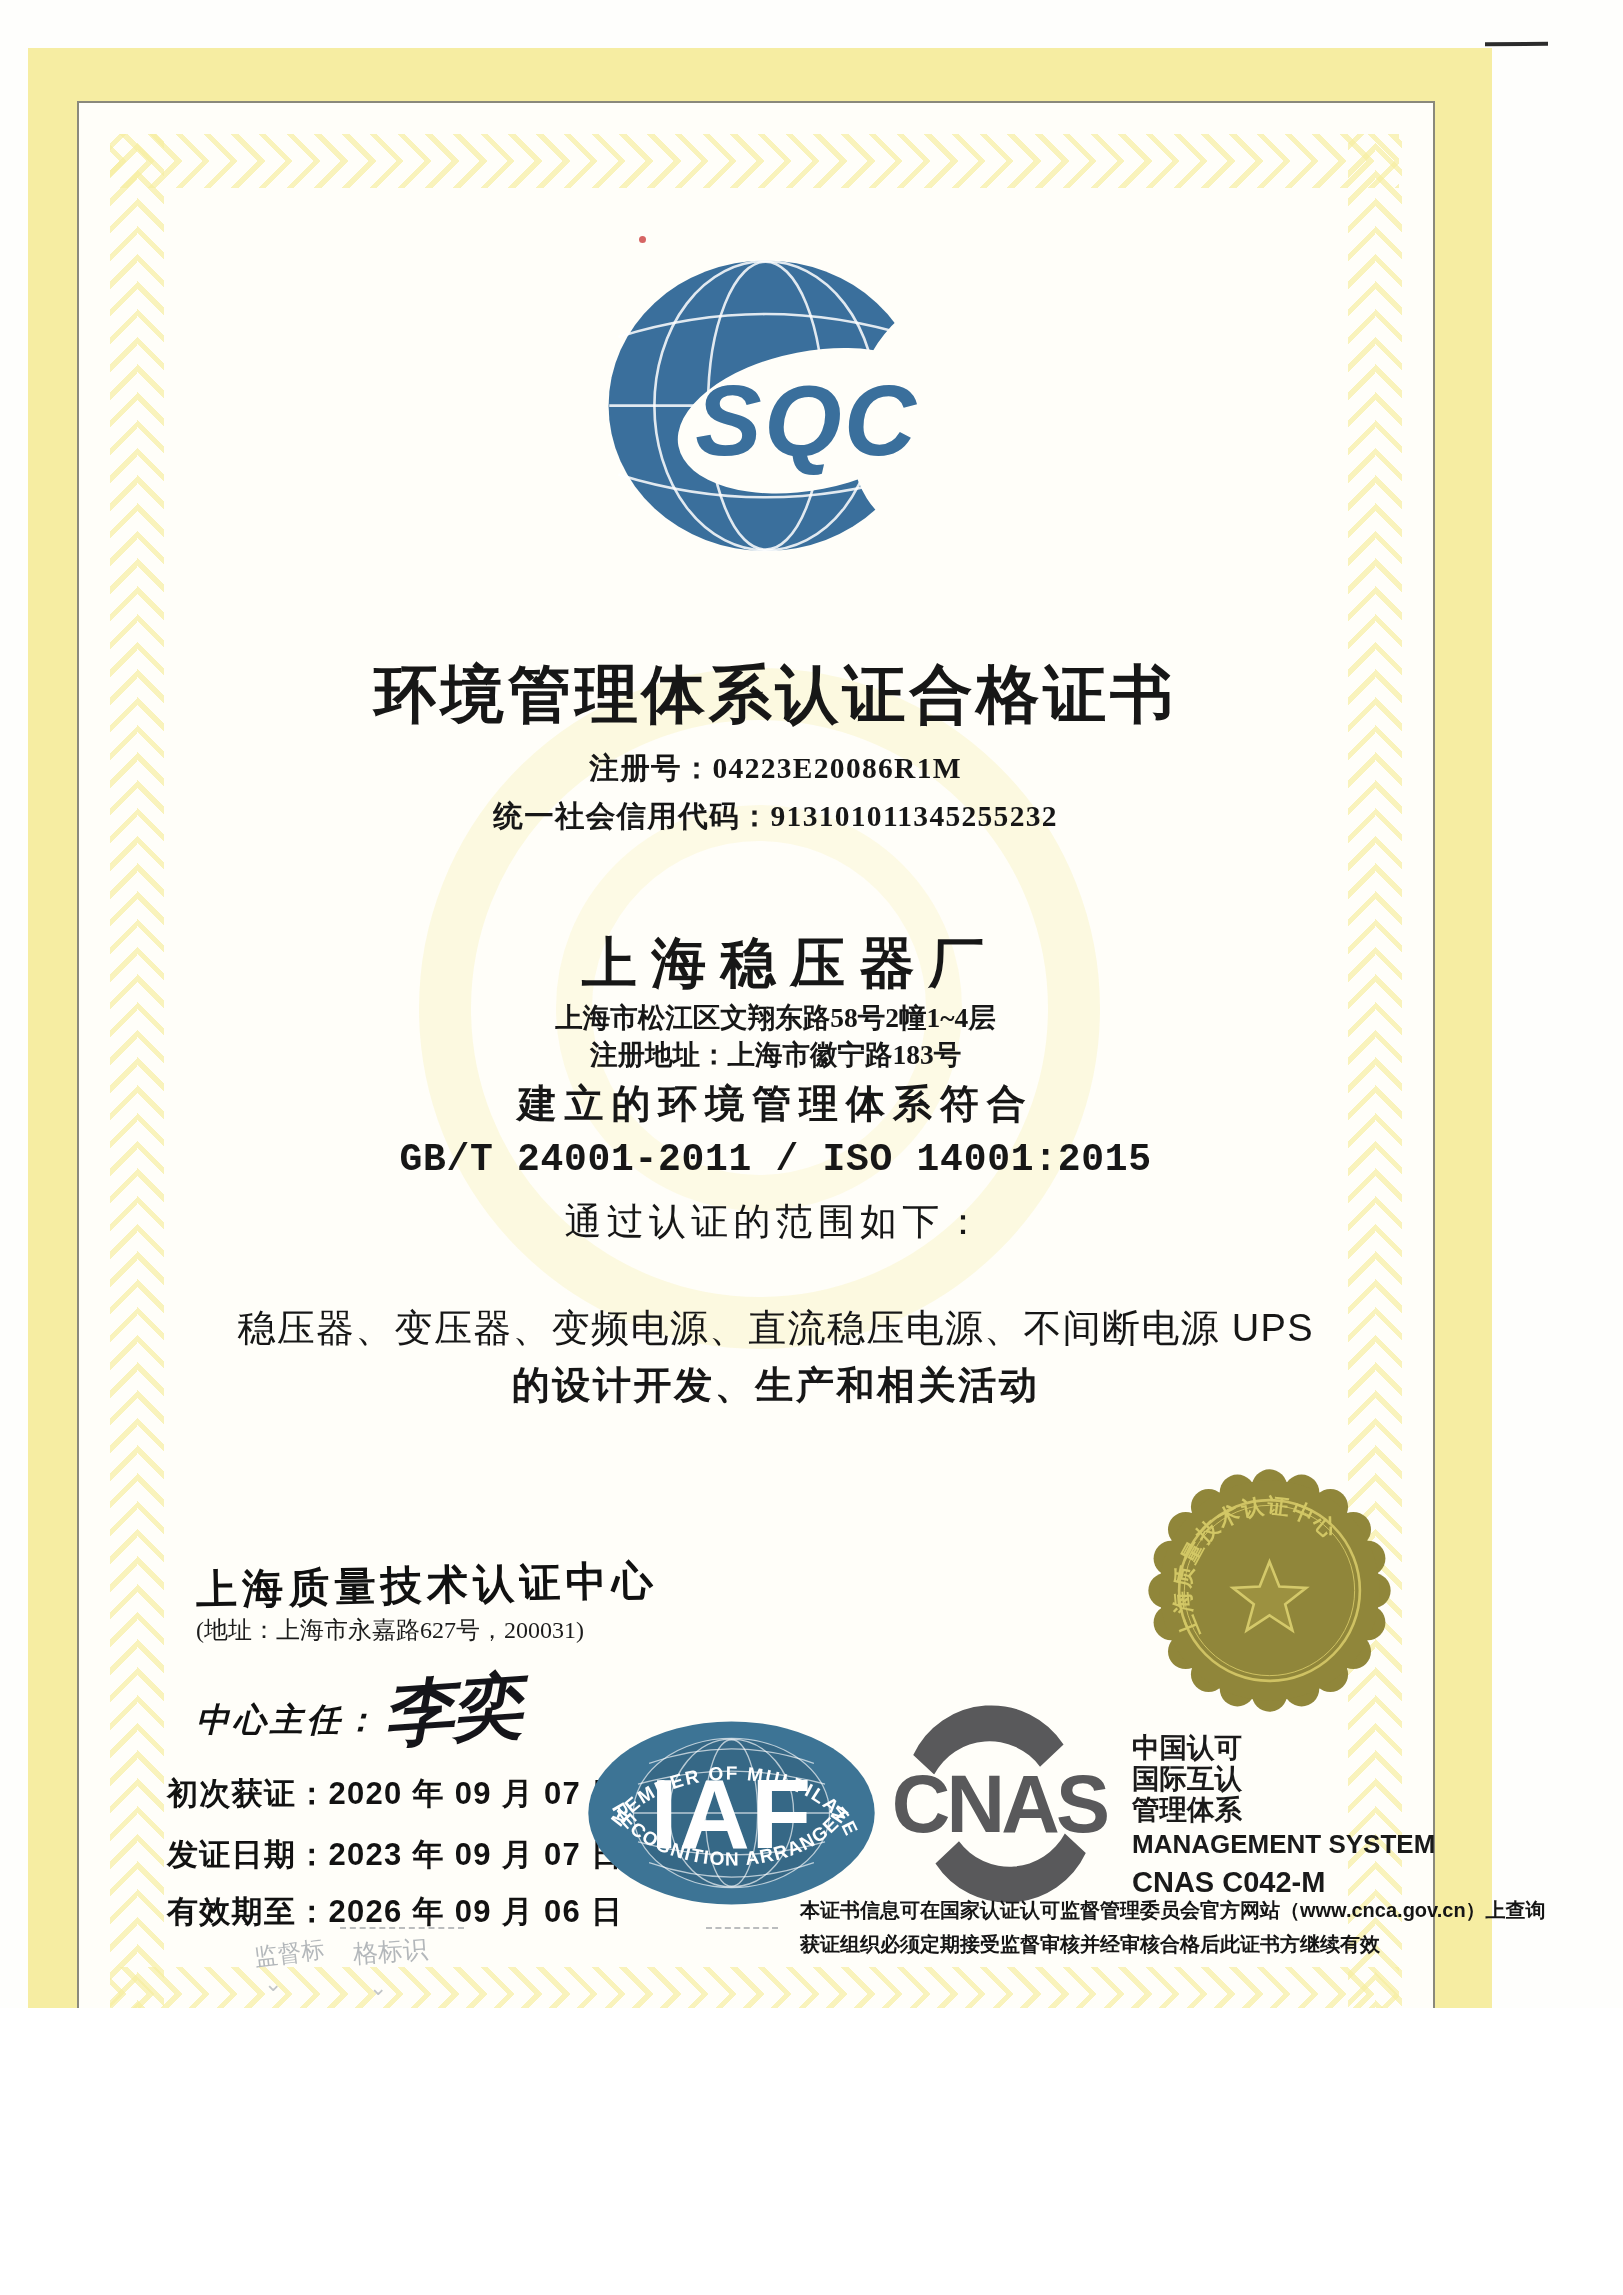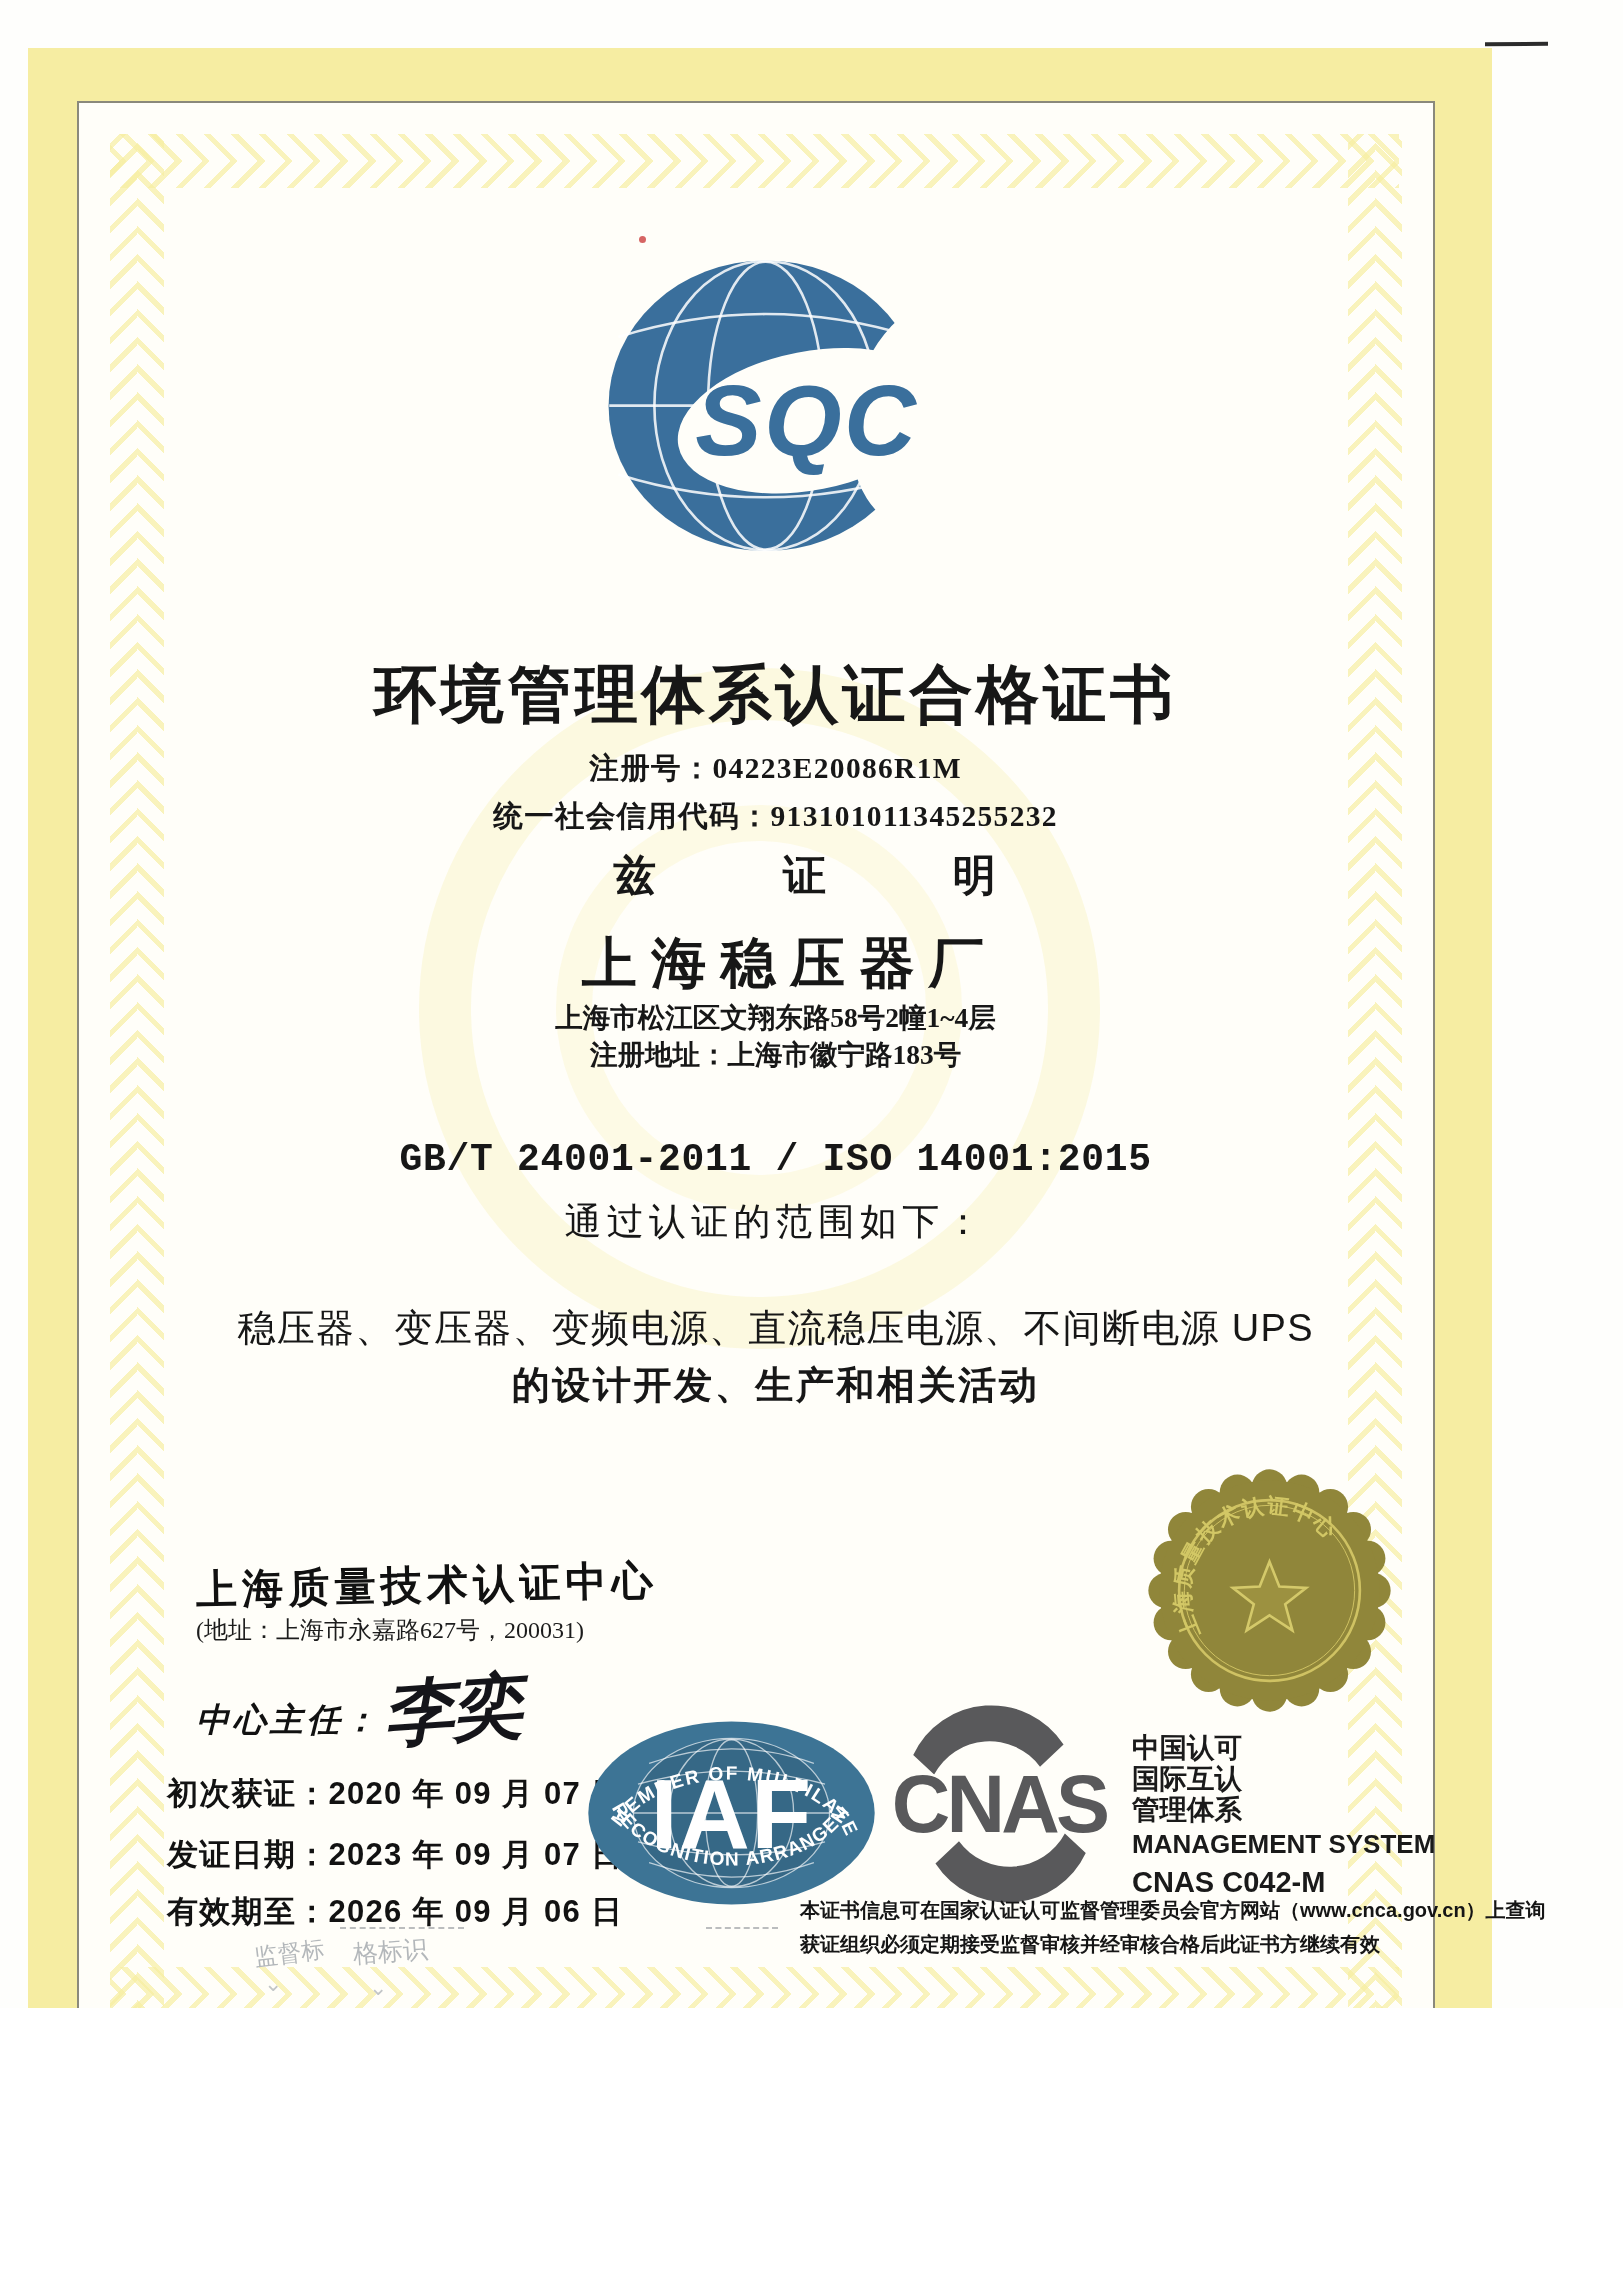--- a/index.html
+++ b/index.html
@@ -113,24 +113,24 @@
       <path d="M 22 332 Q 247 402 472 332"></path>
     </g>
     <ellipse cx="505" cy="240" rx="125" ry="180" fill="#fffef9" transform="rotate(14 505 240)"></ellipse>
     <ellipse cx="315" cy="250" rx="205" ry="106" fill="#fffef9" transform="rotate(-11 315 250)"></ellipse>
     <text x="310" y="303" text-anchor="middle" font-family="Liberation Sans, sans-serif" font-size="152" font-weight="bold" font-style="italic" letter-spacing="4" fill="#3a6f9c">SQC</text>
   </svg>
 
   <div class="c serif title">环境管理体系认证合格证书</div>
   <div class="c serif reg">注册号：04223E20086R1M</div>
   <div class="c serif code">统一社会信用代码：913101011345255232</div>
-  <div class="c serif certify">兹 证 明</div>
   <div class="c sans company">上海稳压器厂</div>
   <div class="c serif addr1">上海市松江区文翔东路58号2幢1~4层</div>
   <div class="c serif addr2">注册地址：上海市徽宁路183号</div>
+  <div class="c sans conform">建立的环境管理体系符合</div>
   <div class="c mono standard">GB/T 24001-2011 / ISO 14001:2015</div>
   <div class="c sans scopehead">通过认证的范围如下：</div>
   <div class="c sans scope1">稳压器、变压器、变频电源、直流稳压电源、不间断电源 UPS</div>
   <div class="c sans scope2">的设计开发、生产和相关活动</div>
 
   <div class="issuer-name">上海质量技术认证中心</div>
   <div class="issuer-addr">(地址：上海市永嘉路627号，200031)</div>
   <div class="director">中心主任：</div>
   <div class="signature">李奕</div>
 

